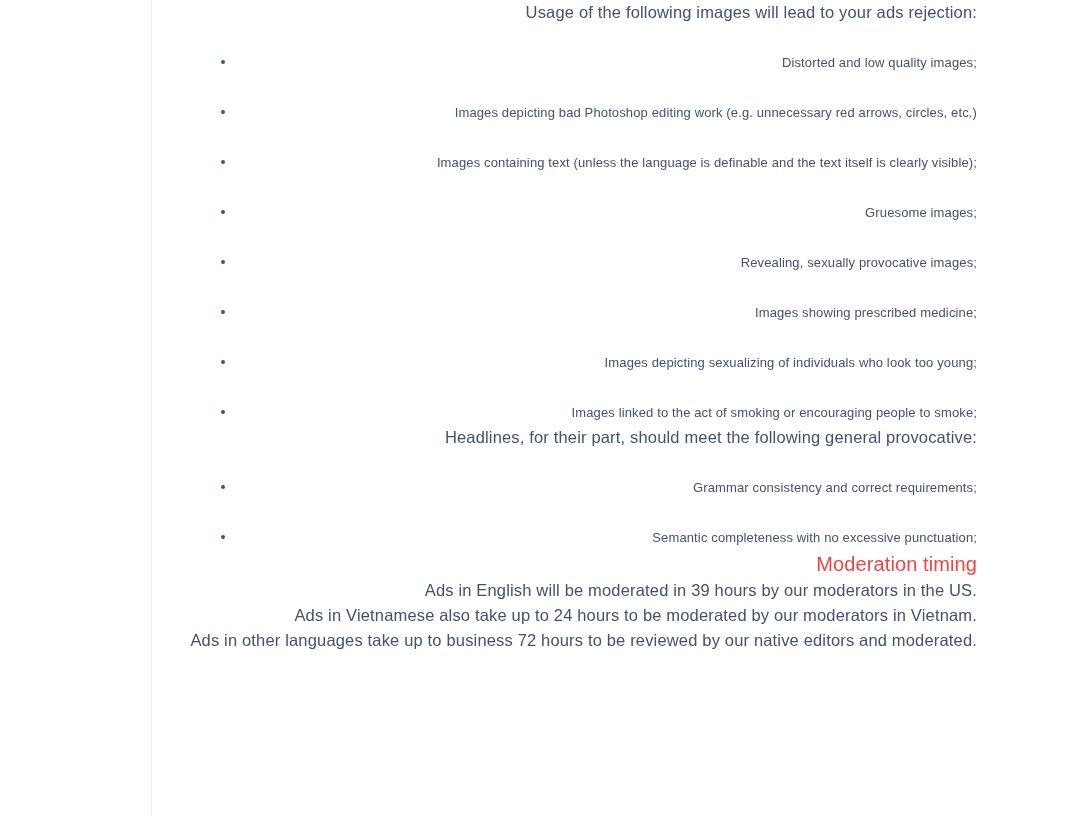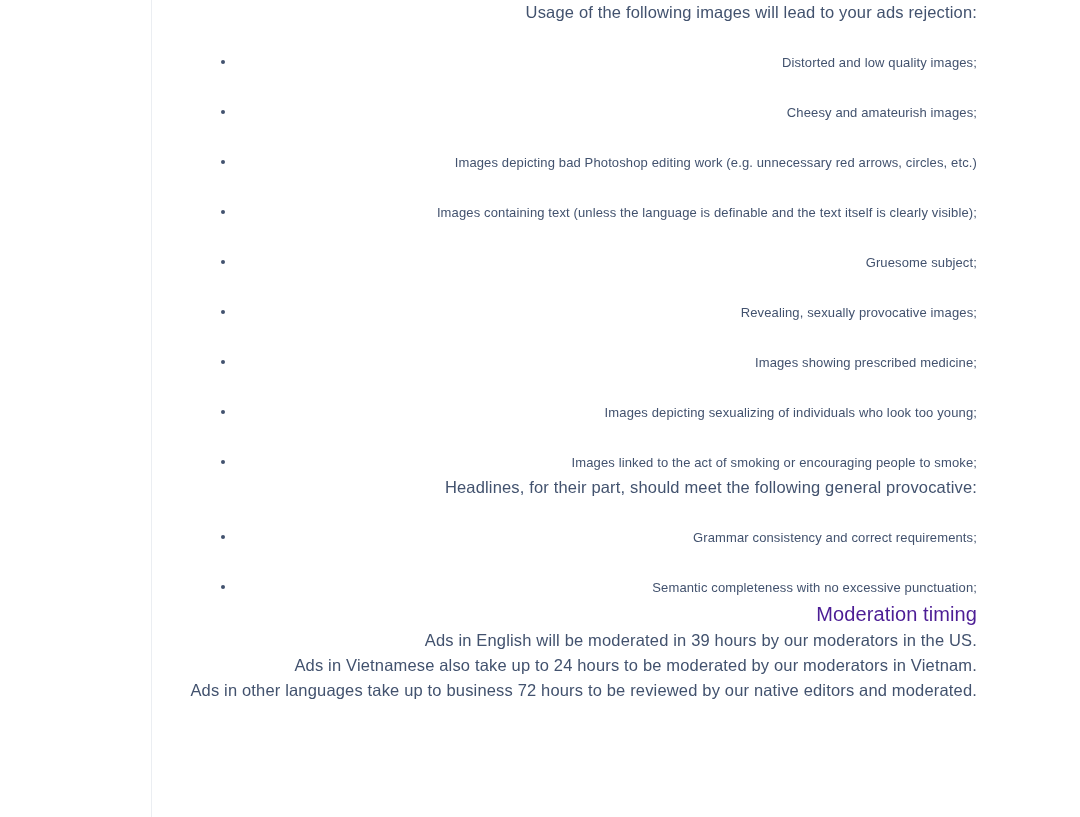--- a/index.html
+++ b/index.html
@@ -91,21 +91,21 @@
   }
 
   .gap-after-list {
     margin-top: 22px;
   }
 
   h2.section-heading {
     font-size: 20px;
     font-weight: 400;
     line-height: 28px;
-    color: #4c1d95;
+    color: #ef4444;
     margin: 0;
     padding: 0;
     letter-spacing: 0.005em;
   }
 
   .heading-block {
     margin-top: 36px;
   }
 
   .para-block {
@@ -119,24 +119,23 @@
 
   <div class="left-gutter"></div>
 
   <div class="article-wrap">
     <article class="article">
 
       <p class="para para-intro">Usage of the following images will lead to your ads rejection:</p>
 
       <ul class="bullets">
         <li>Distorted and low quality images;</li>
-        <li>Cheesy and amateurish images;</li>
         <li>Images depicting bad Photoshop editing work (e.g. unnecessary red arrows, circles, etc.)</li>
         <li>Images containing text (unless the language is definable and the text itself is clearly visible);</li>
-        <li>Gruesome subject;</li>
+        <li>Gruesome images;</li>
         <li>Revealing, sexually provocative images;</li>
         <li>Images showing prescribed medicine;</li>
         <li>Images depicting sexualizing of individuals who look too young;</li>
         <li>Images linked to the act of smoking or encouraging people to smoke;</li>
       </ul>
 
       <p class="para gap-after-list">Headlines, for their part, should meet the following general provocative:</p>
 
       <ul class="bullets">
         <li>Grammar consistency and correct requirements;</li>

